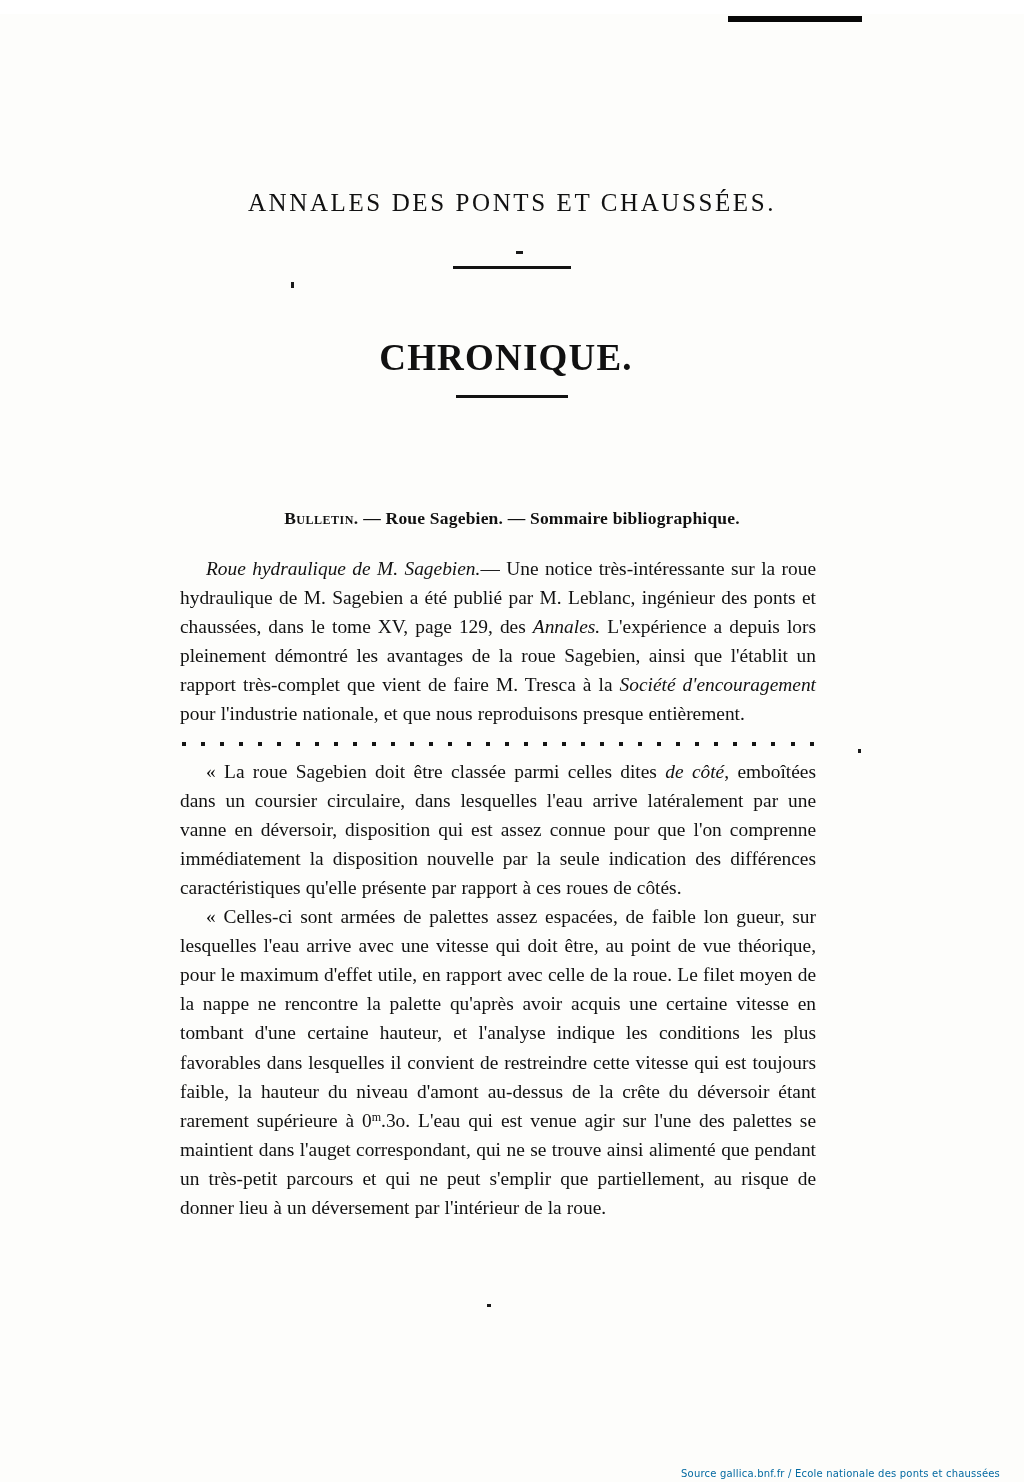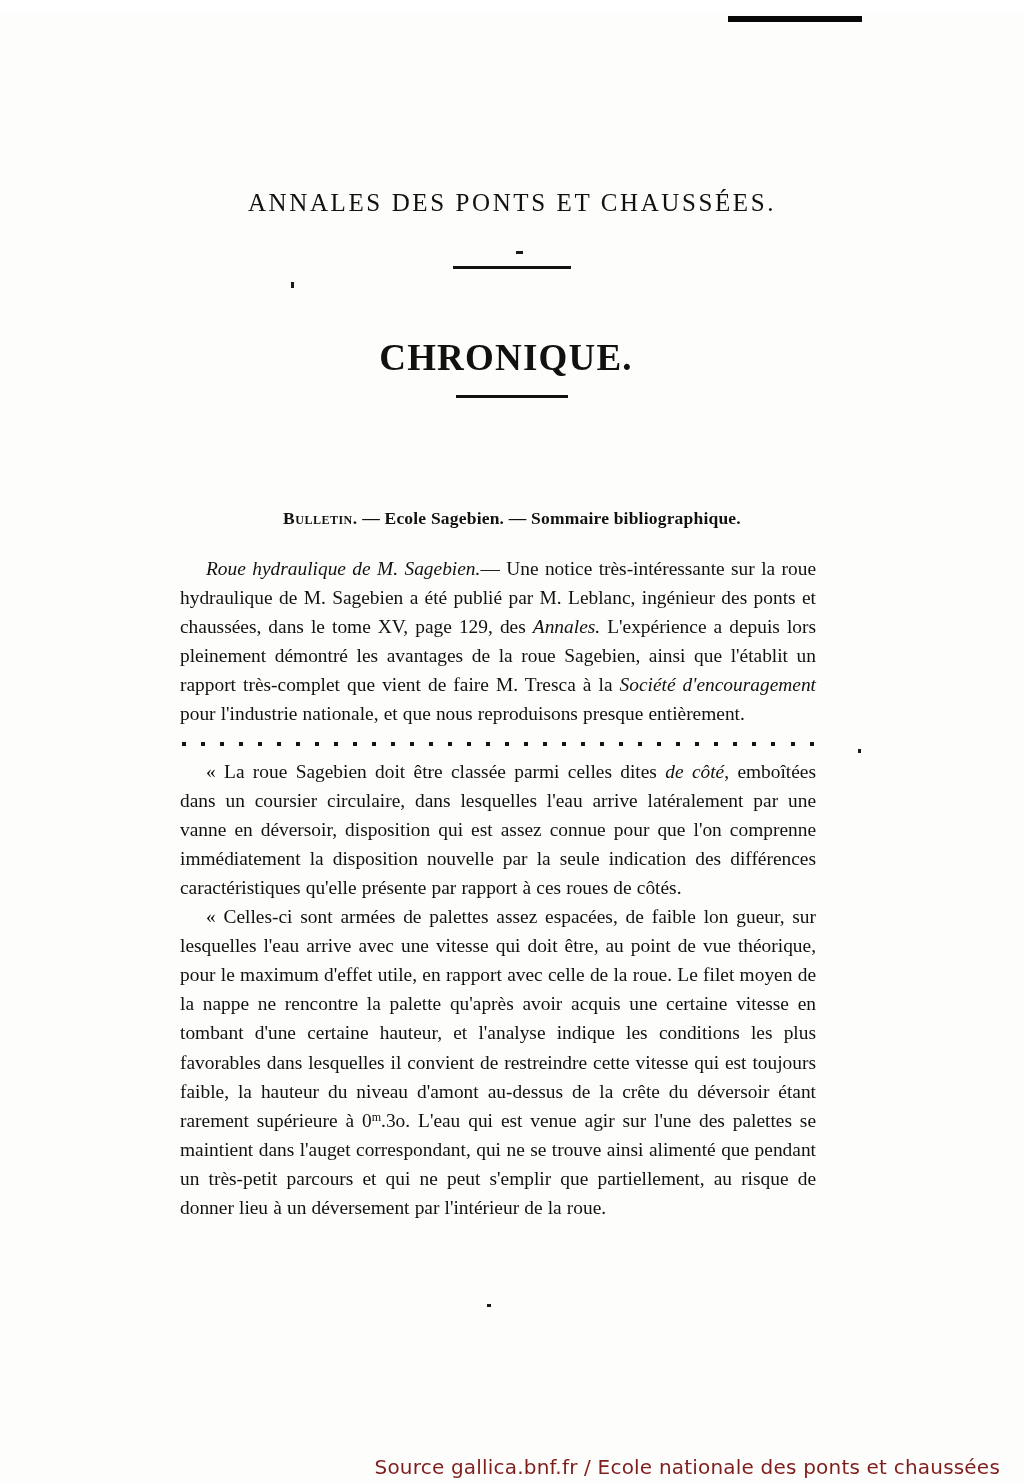--- a/index.html
+++ b/index.html
@@ -145,22 +145,22 @@
     background: #151515;
     flex: 0 0 auto;
   }
 
   
   .footer-credit {
     position: absolute;
     right: 24px;
     bottom: 17px;
     font-family: "DejaVu Sans", "Liberation Sans", sans-serif;
-    font-size: 20px;
-    color: #7f1d1d;
+    font-size: 10px;
+    color: #0369a1;
     letter-spacing: 0.2px;
     white-space: nowrap;
   }
 </style>
 </head>
 <body>
 
 <div class="page">
 
   <div class="scan-bar-top"></div>
@@ -174,21 +174,21 @@
   <div class="rule-1 rule-short"></div>
 
   <h1 class="doc-title">CHRONIQUE.</h1>
 
   <div class="rule-2 rule-short"></div>
 
 
   <div class="sommaire">
     <span class="sc">Bulletin.</span>
     <span>—</span>
-    <span>Ecole Sagebien.</span>
+    <span>Roue Sagebien.</span>
     <span>—</span>
     <span>Sommaire bibliographique.</span>
   </div>
 
   <div class="body-col">
 
     <p class="para"><em class="it">Roue hydraulique de M. Sagebien.</em><span>—</span><span> Une notice très-intéressante sur la roue hydraulique de M. Sagebien a été publié par M. Leblanc, ingénieur des ponts et chaussées, dans le tome XV, page 129, des </span><em class="it">Annales.</em><span> L'expérience a depuis lors pleinement démontré les avantages de la roue Sagebien, ainsi que l'établit un rapport très-complet que vient de faire M. Tresca à la </span><em class="it">Société d'encouragement</em><span> pour l'industrie nationale, et que nous reproduisons presque entièrement.</span></p>
 
     <div class="dot-rule" id="dot-rule">
         <i></i>

